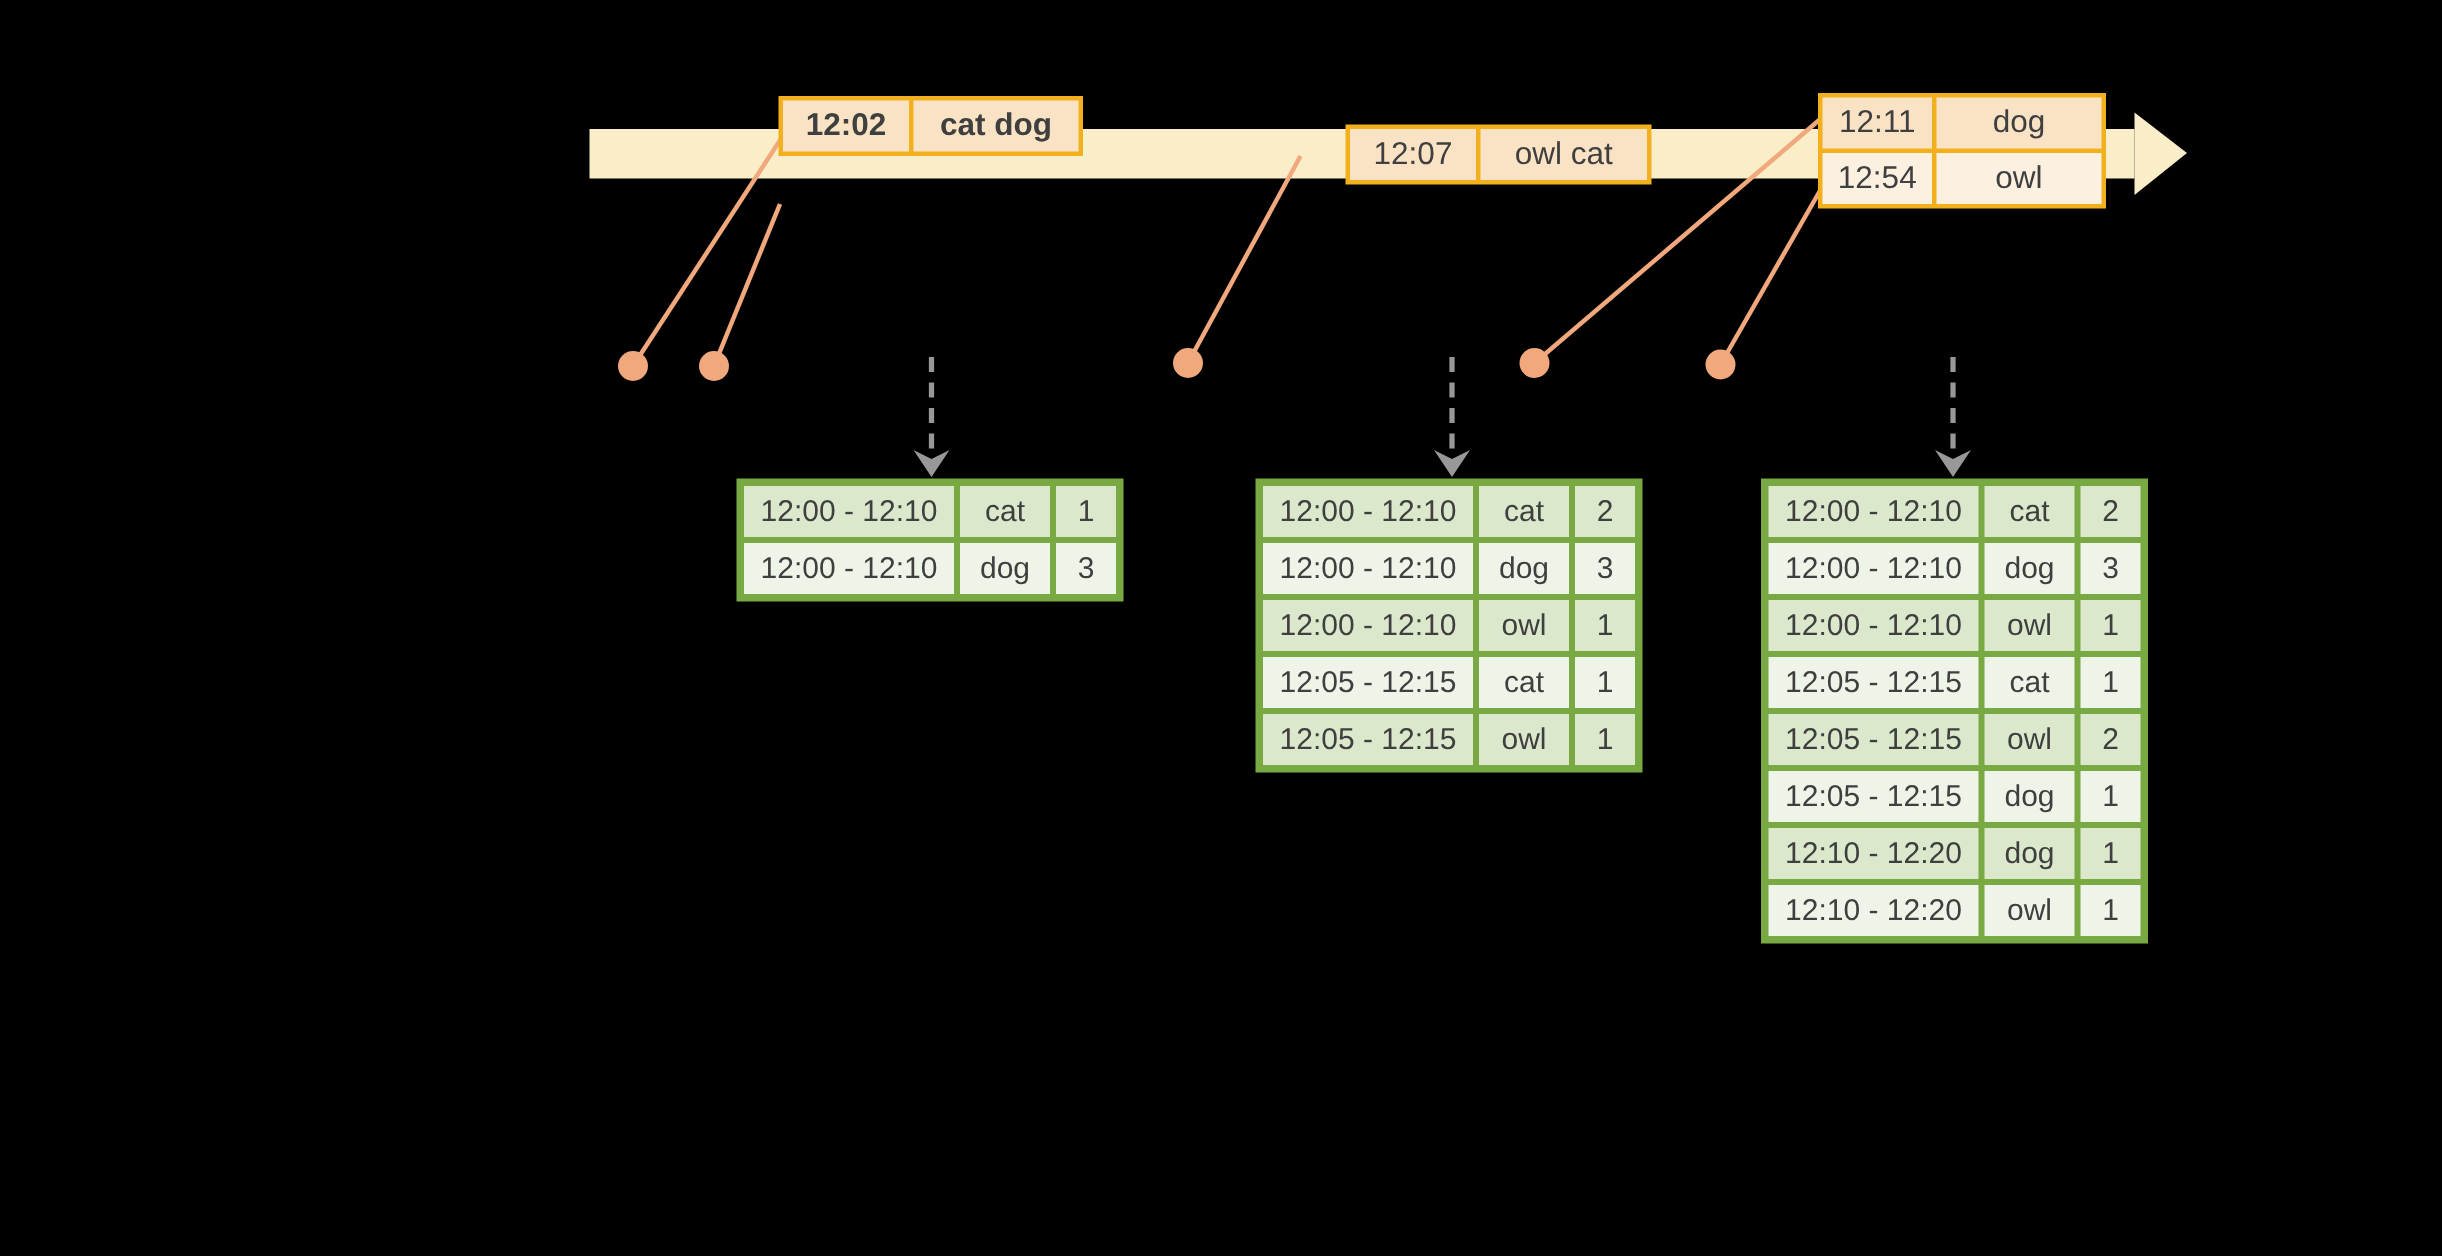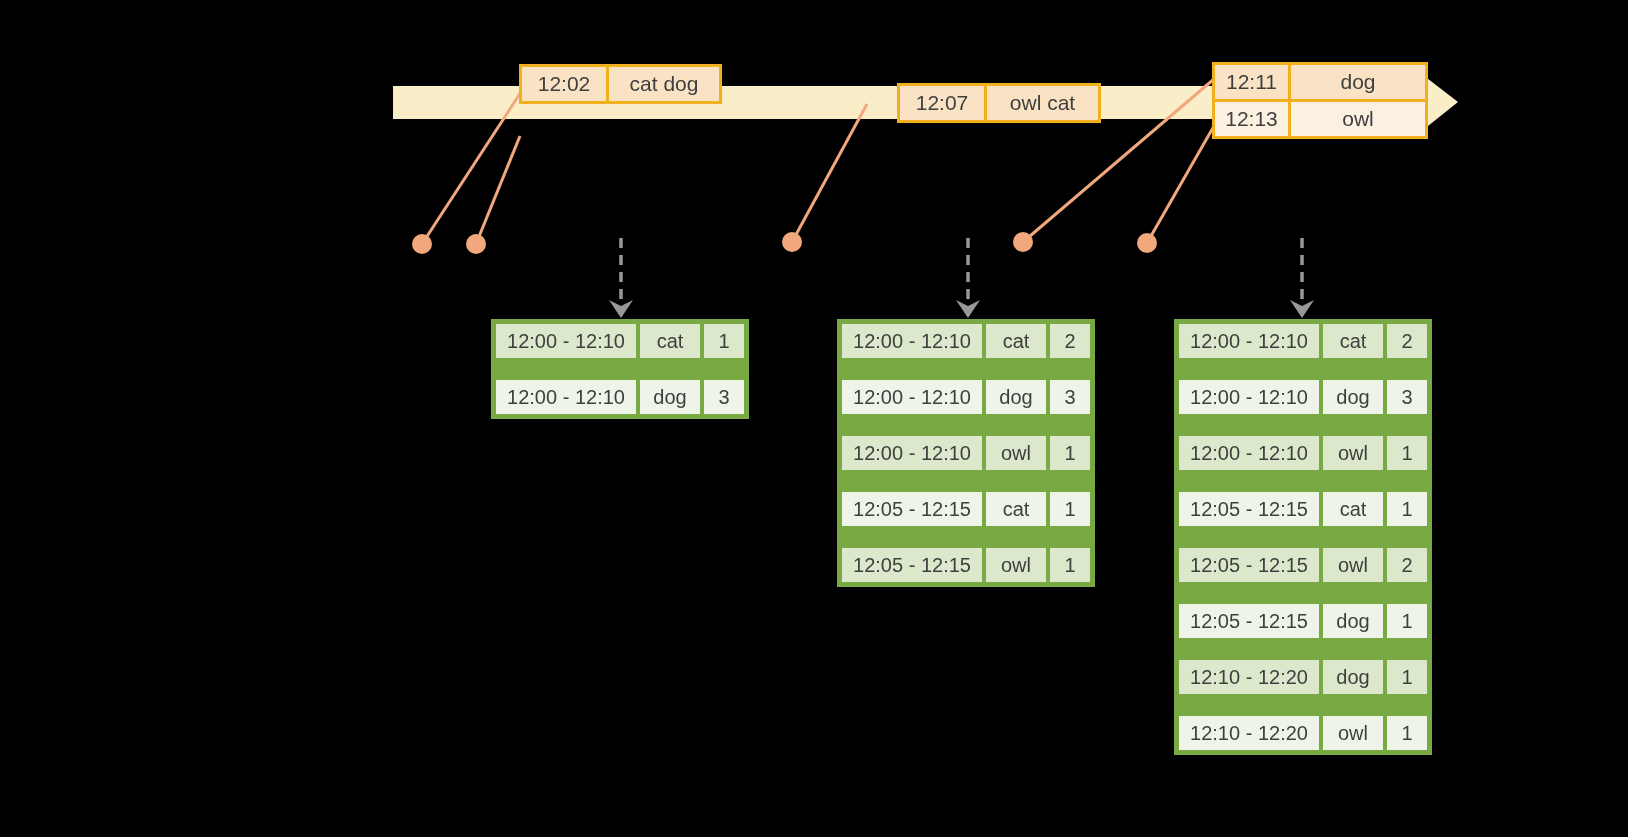--- a/index.html
+++ b/index.html
@@ -18,21 +18,21 @@
   .itable.t3 .irow{grid-template-columns:73px 1fr;}
   .itable .cell{
     height:34px;display:flex;align-items:center;justify-content:center;
     background:#FAE3C4;font-size:21px;white-space:nowrap;
   }
   .irow:nth-of-type(even) .cell{background:#FCF1E1;}
 
   
   .gtable{
     position:absolute;background:#78A942;padding:5px;width:248px;
-    display:flex;flex-direction:column;gap:22px;
+    display:flex;flex-direction:column;gap:4px;
   }
   .grow{display:grid;grid-template-columns:140px 60px 40px;gap:4px;}
   .gtable .cell{
     height:34px;display:flex;align-items:center;justify-content:center;
     background:#DBE8CB;font-size:20px;white-space:nowrap;
   }
   .grow:nth-of-type(even) .cell{background:#EFF4E8;}
 </style>
 </head>
 <body>
@@ -65,46 +65,46 @@
       <line x1="968" y1="238" x2="968" y2="299"></line>
       <line x1="1302" y1="238" x2="1302" y2="299"></line>
     </g>
     <g fill="#989898">
       <path d="M609,300 L621,306 L633,300 L621,318 Z"></path>
       <path d="M956,300 L968,306 L980,300 L968,318 Z"></path>
       <path d="M1290,300 L1302,306 L1314,300 L1302,318 Z"></path>
     </g>
   </svg>
 
-  <div class="itable" style="left:519px;top:64px;width:203px;">
+  <div class="itable" style="left:519px;top:64px;width:203px;font-weight:bold;">
 
       <div class="irow">
         <div class="cell">12:02</div>
         <div class="cell">cat dog</div>
       </div>
 
     </div>
 
   <div class="itable" style="left:865px;top:83px;width:204px;margin-left:32px;">
 
       <div class="irow">
         <div class="cell">12:07</div>
         <div class="cell">owl cat</div>
       </div>
     </div>
 
-  <div class="itable t3" style="left:1212px;top:62px;width:216px;">
+  <div class="itable t3" style="left:1212px;top:62px;width:192px;">
 
       <div class="irow">
         <div class="cell">12:11</div>
         <div class="cell">dog</div>
       </div>
 
       <div class="irow">
-        <div class="cell">12:13</div>
+        <div class="cell">12:54</div>
         <div class="cell">owl</div>
       </div>
     </div>
 
   <div class="gtable" style="left:491px;top:319px;">
 
       <div class="grow">
         <div class="cell">12:00 - 12:10</div>
         <div class="cell">cat</div>
         <div class="cell">1</div>

